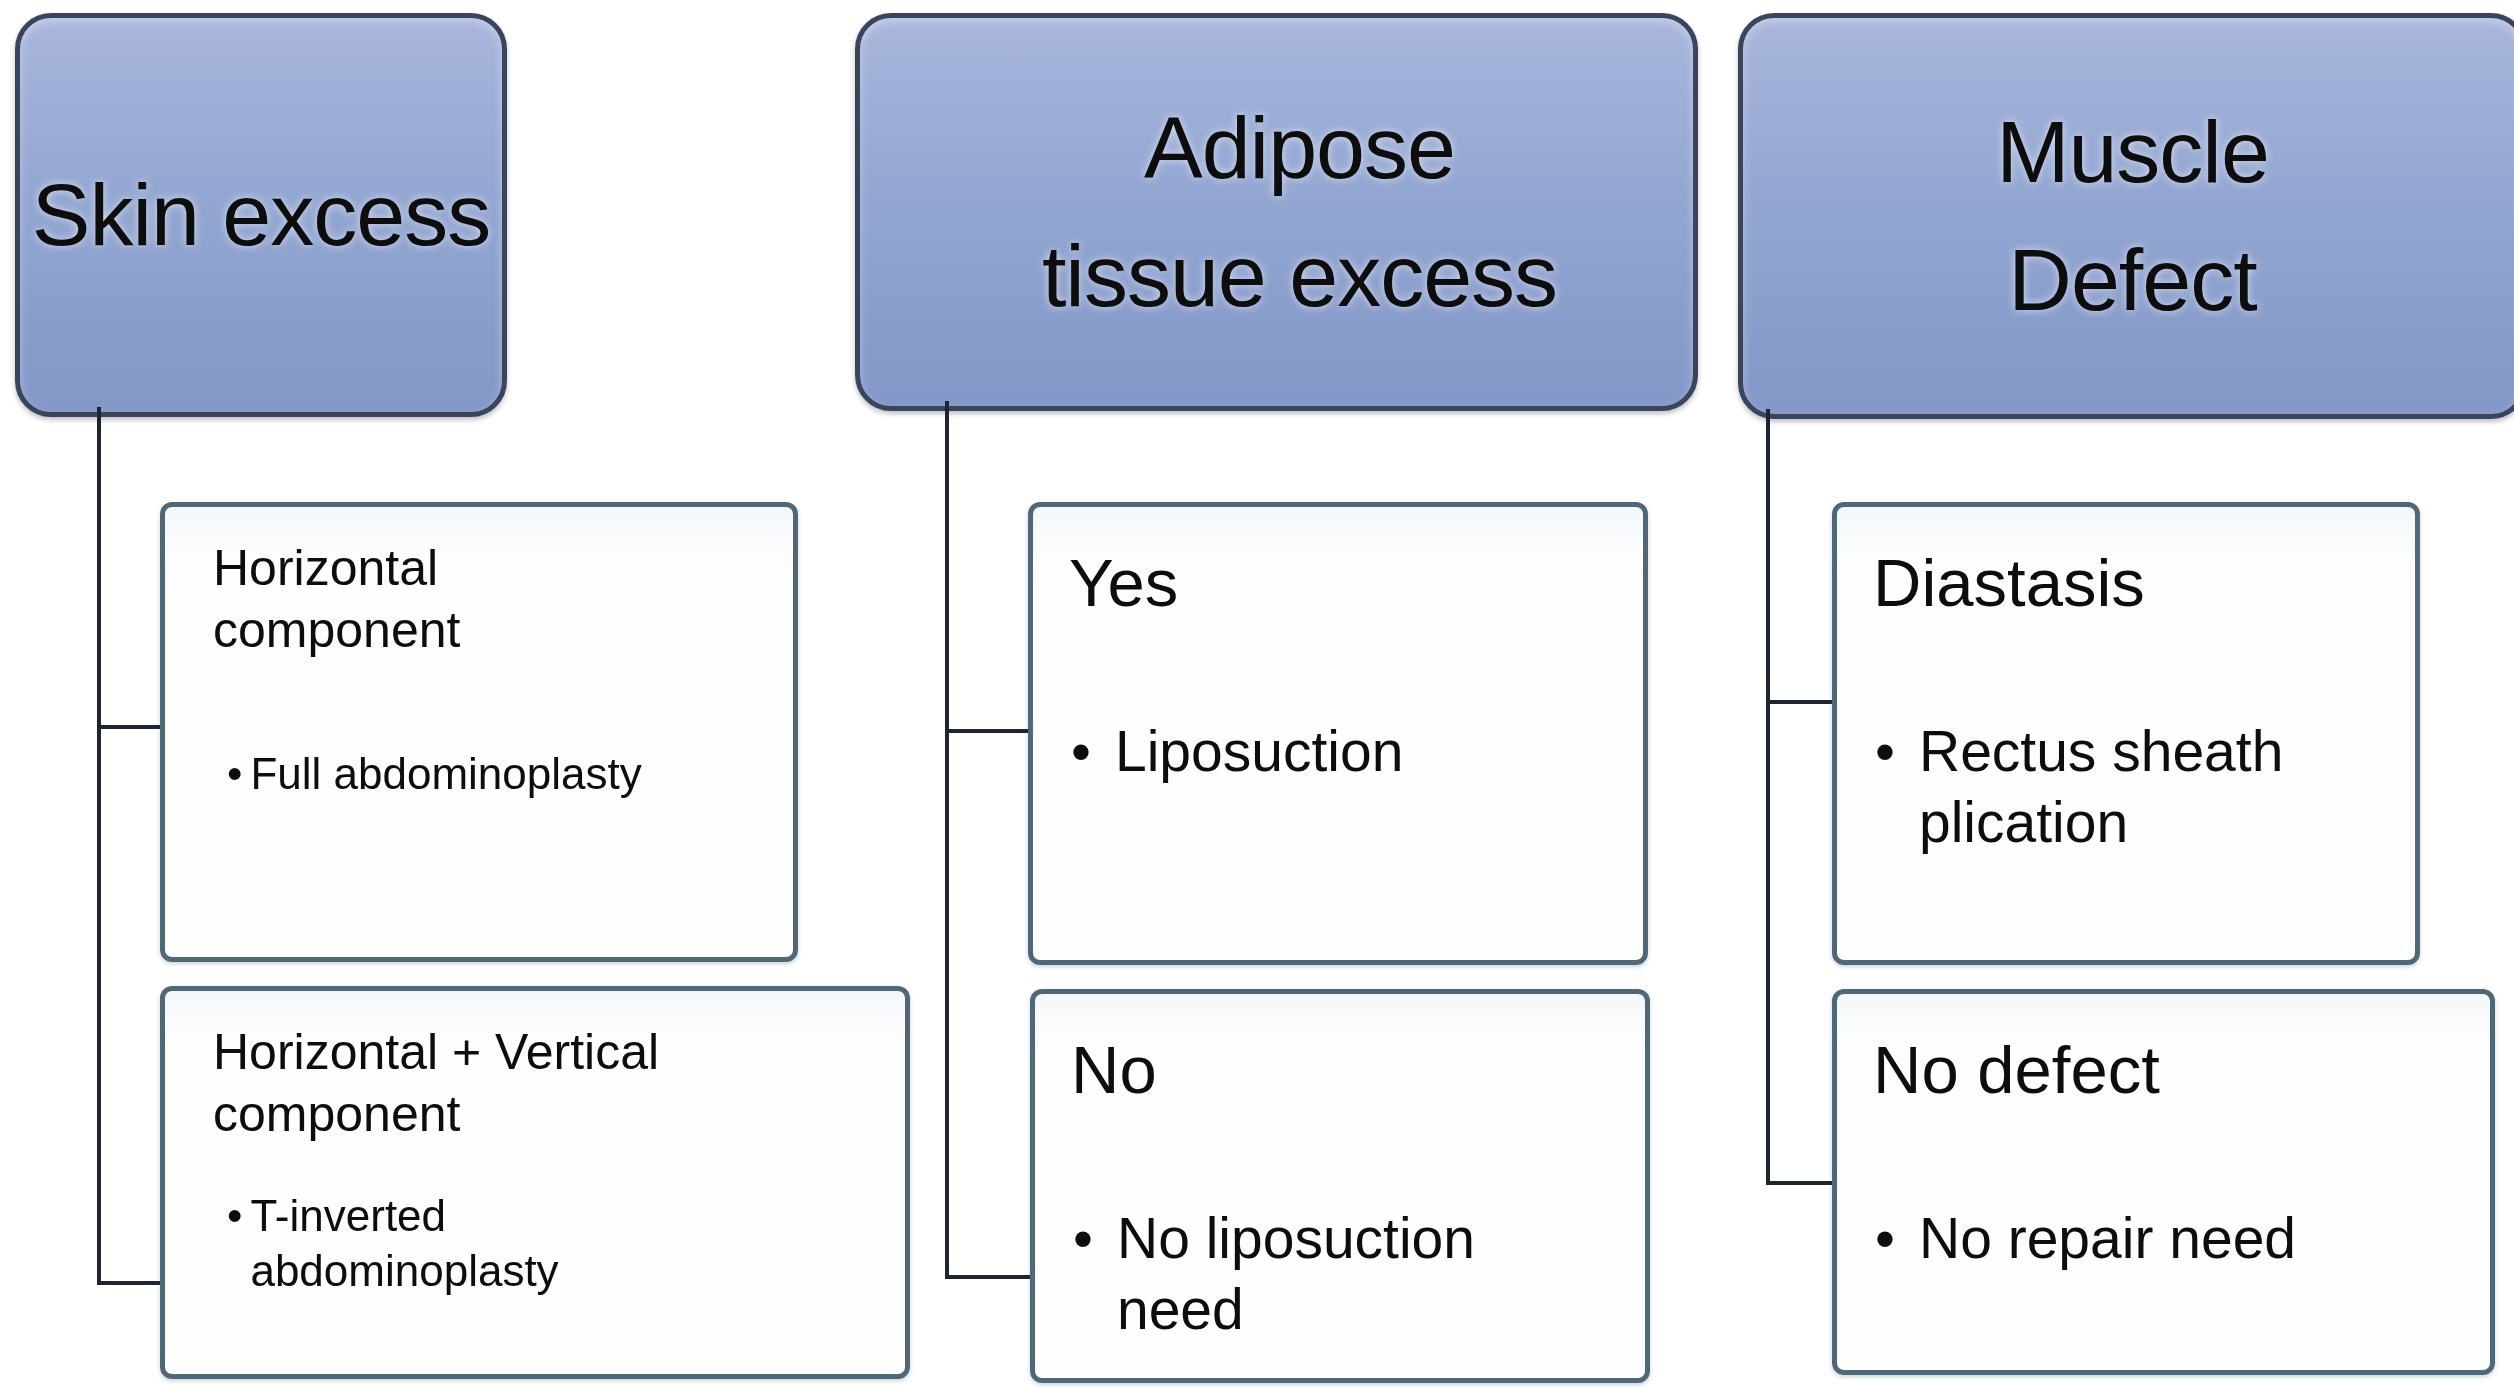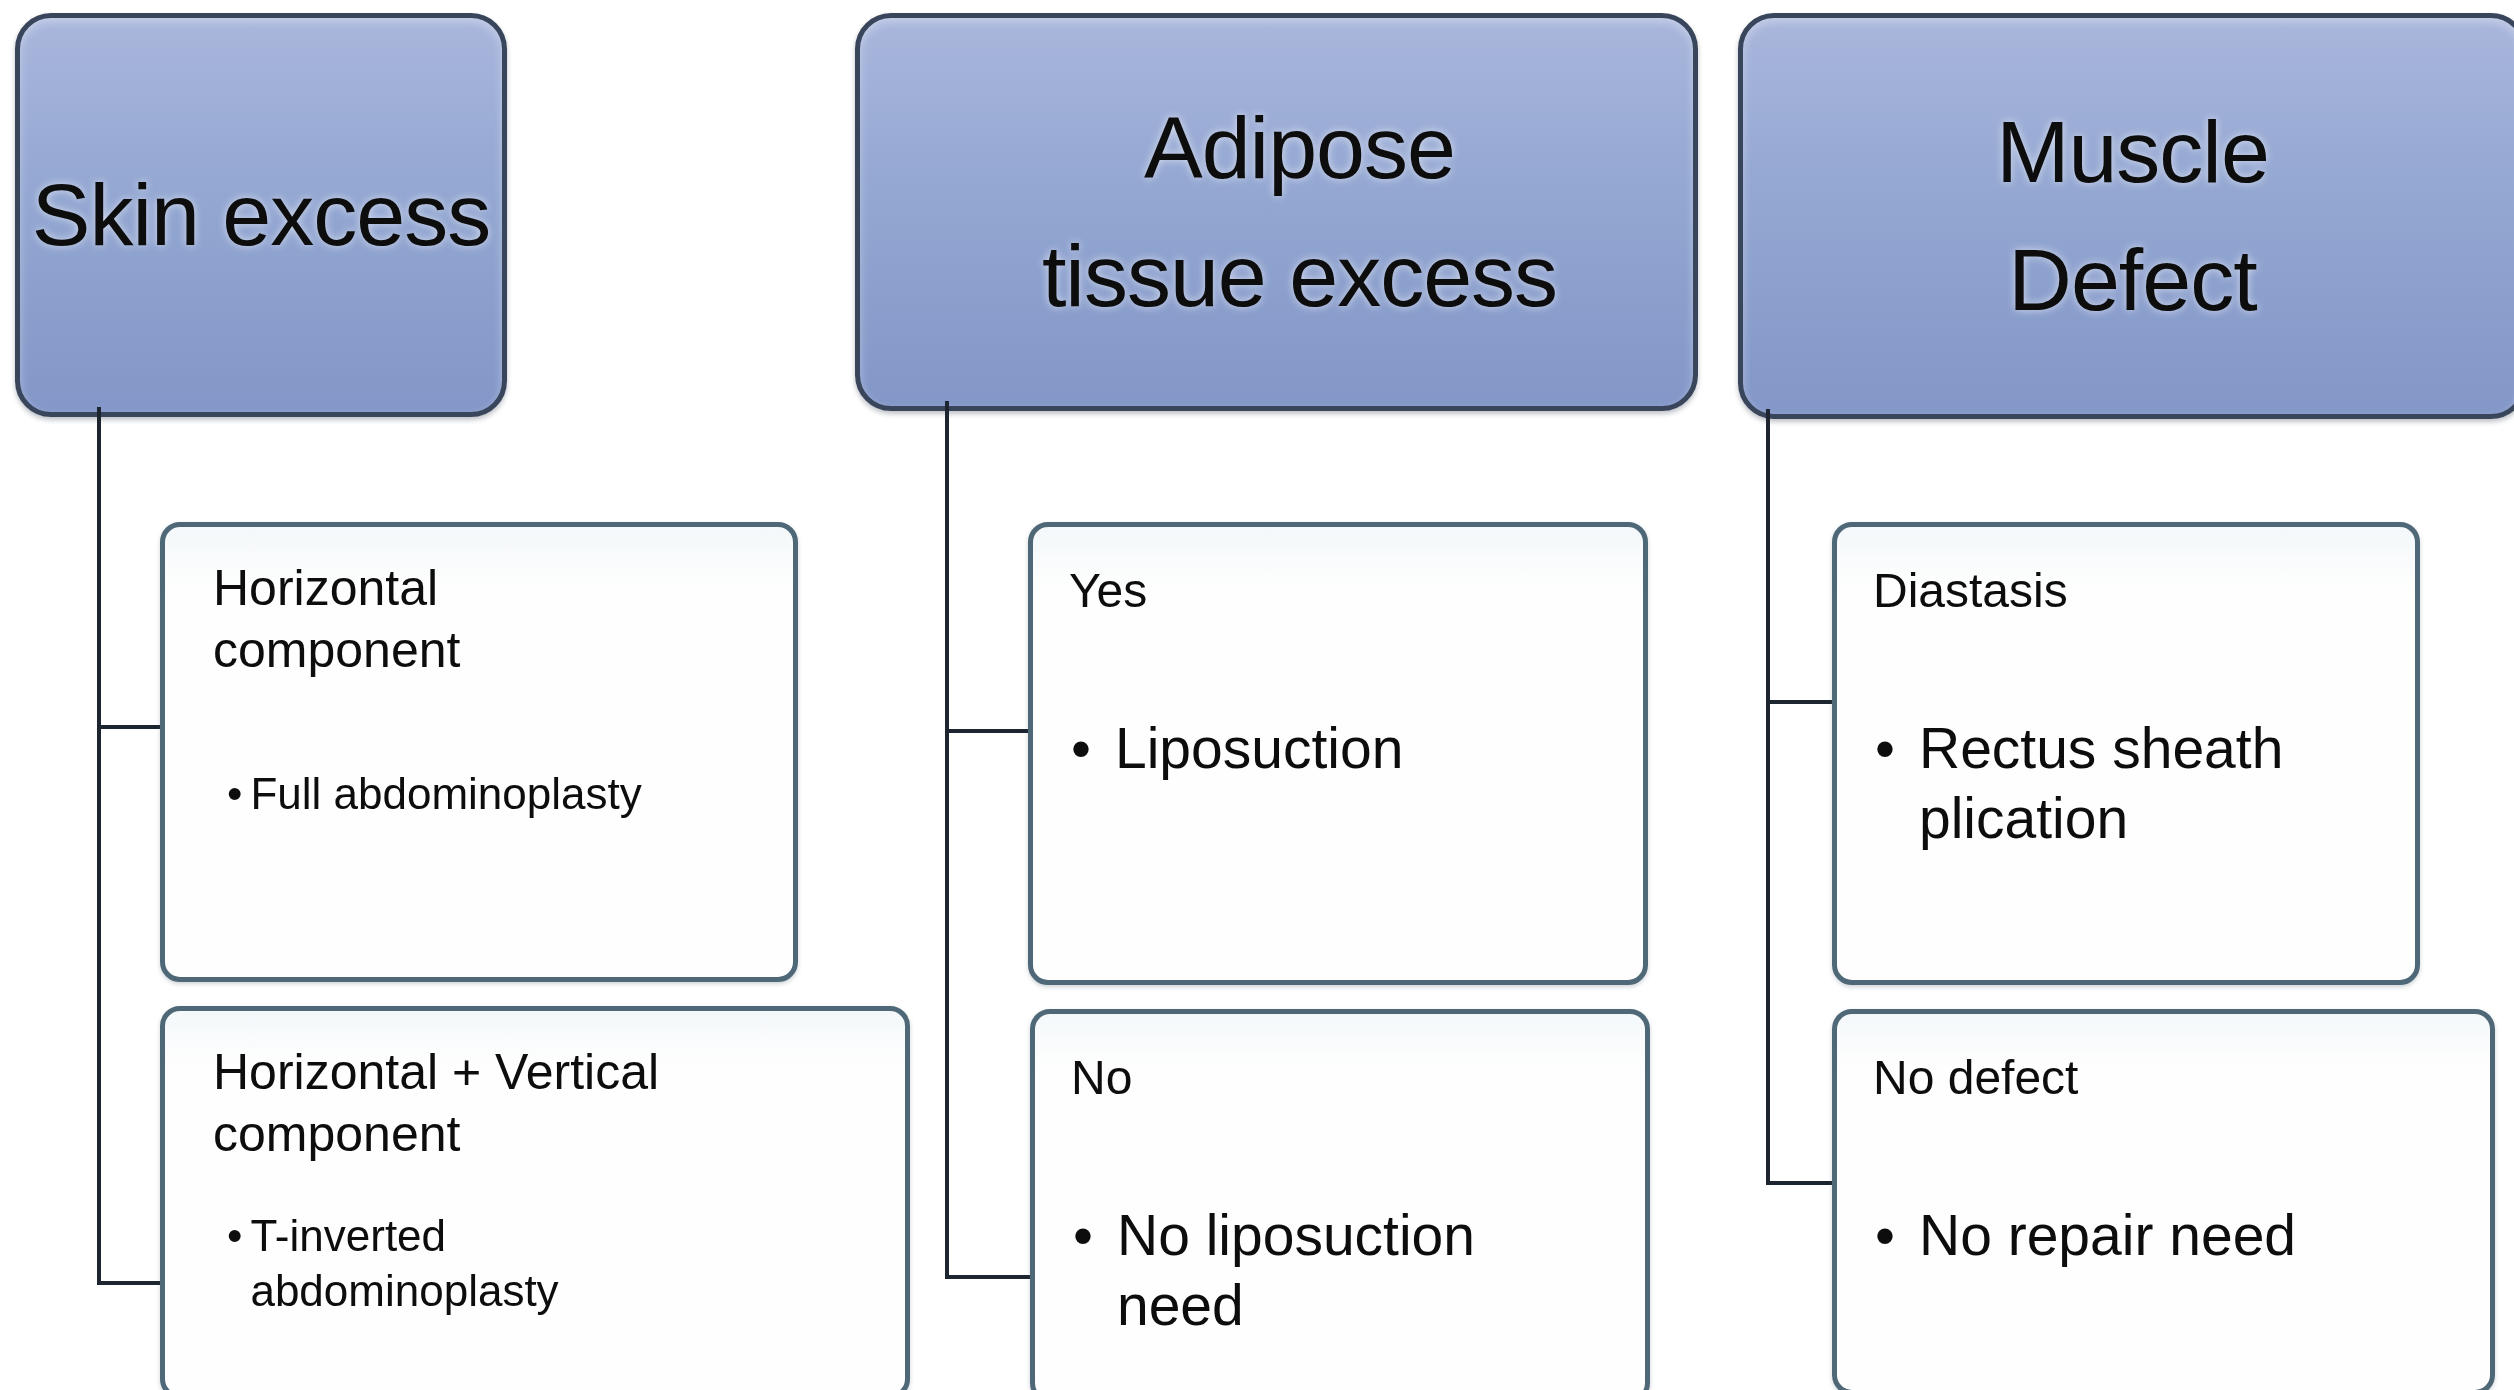--- a/index.html
+++ b/index.html
@@ -25,41 +25,40 @@
     font-size:88px;
     line-height:1.45;
     white-space:pre-line;
     letter-spacing:-1px;
     text-shadow:0 0 9px rgba(255,255,255,.65);
   }
   
   .node{
     position:absolute;
     border:5px solid var(--child-border,#4f6878);
-    border-radius:20px;
+    border-radius:12px;
     background:linear-gradient(180deg,#f4f8fa 0%,var(--child-fill,#fefefe) 14%);
     box-shadow:0 2px 4px rgba(60,80,95,.25);
     box-sizing:border-box;
-    margin-top:20px;
   }
   .title{
     white-space:pre-line;
     line-height:1.24;
   }
   .bullet-row{
     display:flex;
     align-items:flex-start;
   }
   .bullet-text{white-space:pre-line;line-height:1.24;}
   .bullet-mark{line-height:1.24;}
   
   .col1 .title{font-size:50px;padding:30px 20px 0 48px;}
   .col1 .bullet-row{font-size:44px;margin-top:86px;padding-left:62px;}
   .col1 .bullet-mark{margin-right:8px;}
-  .col2 .title,.col3 .title{font-size:48px;padding:34px 20px 0 36px;}
+  .col2 .title,.col3 .title{font-size:67px;padding:34px 20px 0 36px;}
   .col2 .bullet-row,.col3 .bullet-row{font-size:57px;margin-top:92px;padding-left:38px;}
   .col2 .bullet-mark,.col3 .bullet-mark{margin-right:24px;}
   
   .line{
     position:absolute;
     background:var(--connector,#1d2630);
   }
 </style>
 </head>
 <body>

